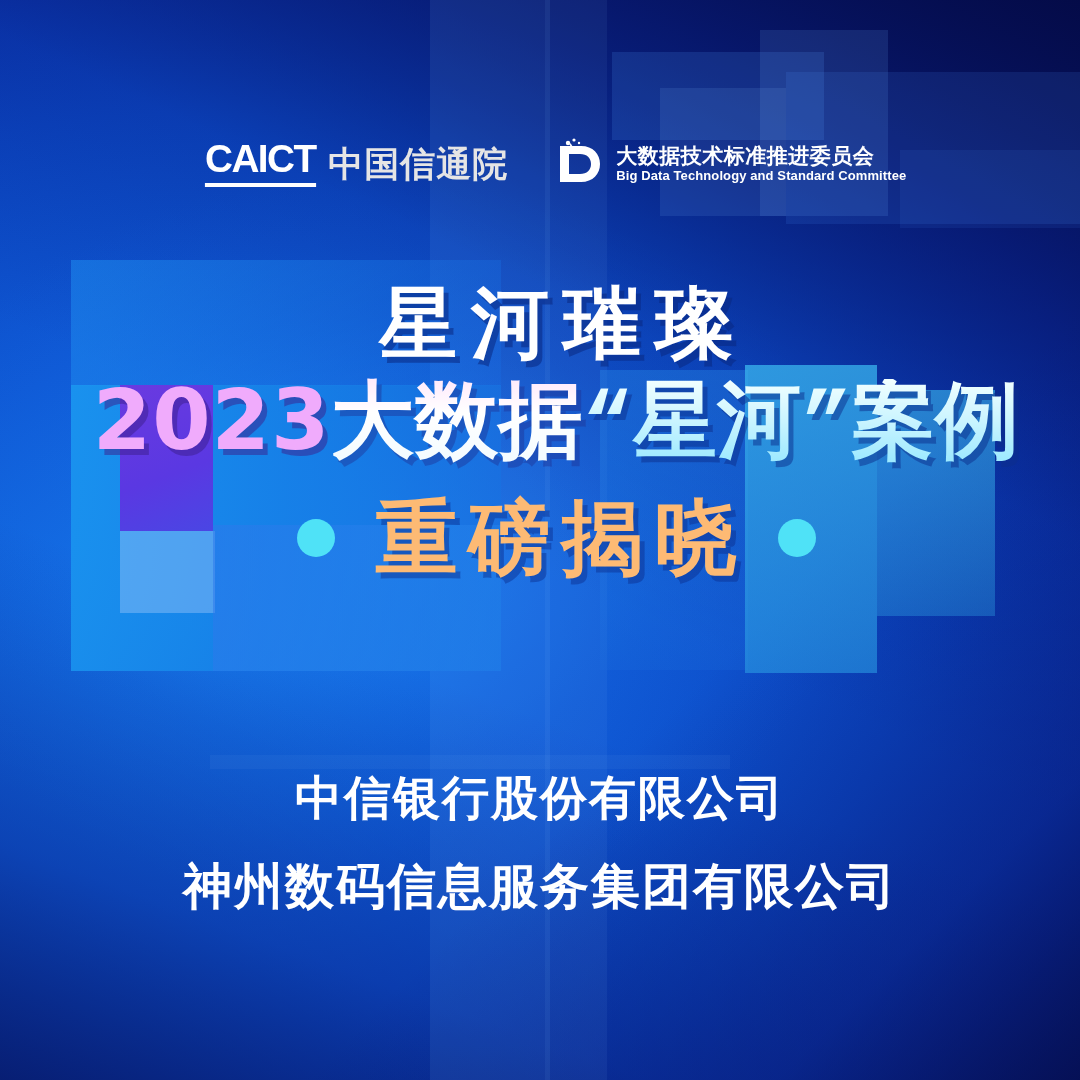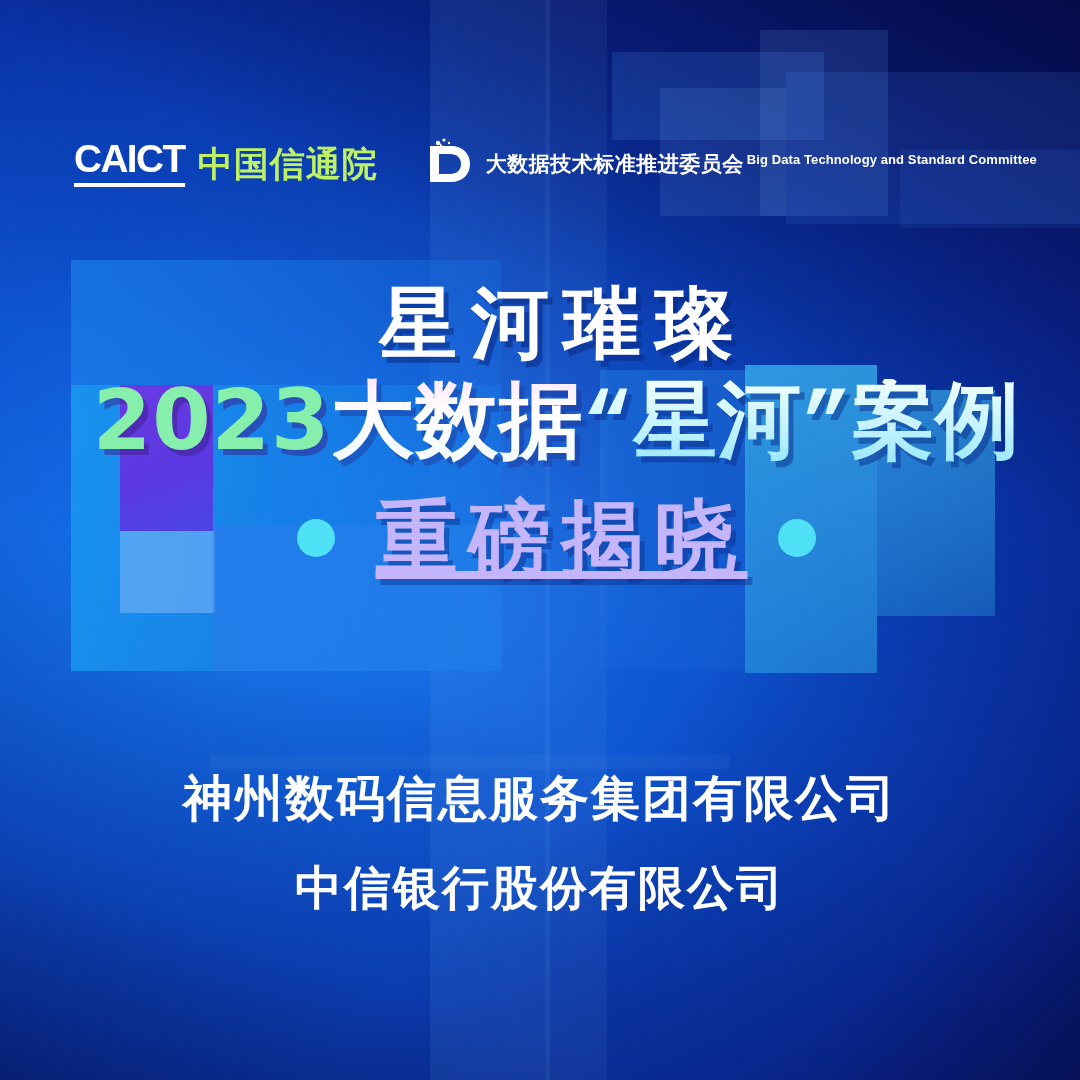--- a/index.html
+++ b/index.html
@@ -85,27 +85,27 @@
   .logo-caict { display: flex; align-items: center; gap: 14px; }
   .caict-mark {
     font-size: 38px; font-weight: 700; color: #ffffff;
     letter-spacing: -1.5px; line-height: 1;
     border-bottom: 4px solid #ffffff; padding-bottom: 5px;
     font-family: "Liberation Sans", sans-serif;
     font-stretch: condensed;
     transform: scaleX(1.02);
   }
   .caict-cn {
-    font-size: 35px; font-weight: 700; color: #bef264;
+    font-size: 35px; font-weight: 700; color: #e5e5e5;
     letter-spacing: 1px; line-height: 1;
     font-family: "Liberation Sans", "DejaVu Sans", sans-serif;
   }
   .logo-bdtsc { display: flex; align-items: center; gap: 12px; }
   .bdtsc-mark { width: 50px; height: 54px; position: relative; }
-  .bdtsc-text { display: flex; flex-direction: row; gap: 3px; }
+  .bdtsc-text { display: flex; flex-direction: column; gap: 3px; }
   .bdtsc-cn {
     font-size: 21px; font-weight: 700; color: #ffffff;
     letter-spacing: 0.5px; line-height: 1;
   }
   .bdtsc-en {
     font-size: 13px; font-weight: 700; color: #ffffff;
     letter-spacing: 0.1px; line-height: 1;
     font-family: "Liberation Sans", sans-serif;
   }
 
@@ -121,21 +121,21 @@
   }
 
   .line2 {
     text-align: center;
     margin-top: 14px;
     font-size: 84px; font-weight: 700;
     letter-spacing: 0px; line-height: 1.05;
     white-space: nowrap;
   }
   .y2023 {
-    color: #86efac;
+    color: #f0abfc;
     letter-spacing: 1px;
     text-shadow: 5px 6px 0 rgba(60,30,140,0.50);
     font-family: "DejaVu Sans", "Liberation Sans", sans-serif;
   }
   .cn-a {
     color: #ffffff;
     background: linear-gradient(180deg, #ffe6fb 0%, #ffffff 42%, #f2fbff 100%);
     -webkit-background-clip: text; background-clip: text;
     -webkit-text-fill-color: transparent; color: transparent;
     text-shadow: none;
@@ -152,25 +152,24 @@
 
   .line3 {
     margin-top: 26px;
     display: flex; align-items: center; justify-content: center; gap: 30px;
   }
   .dot {
     width: 38px; height: 38px; border-radius: 50%;
     background: #4fe2f7; flex: none;
   }
   .line3-text {
-    font-size: 82px; font-weight: 700; color: #c4b5fd;
+    font-size: 82px; font-weight: 700; color: #fdba74;
     letter-spacing: 11px; line-height: 1;
     text-shadow: 5px 6px 0 rgba(10,45,140,0.45);
     padding-left: 11px;
-    text-decoration: underline;
   }
 
   
   .winners {
     position: absolute; left: 0; top: 772px; width: 1080px;
     display: flex; flex-direction: column; align-items: center; gap: 36px;
   }
   .winner {
     position: relative;
     font-size: 47px; font-weight: 700; color: #ffffff;
@@ -255,17 +254,17 @@
 
     <div class="line3">
       <span class="dot"></span>
       <span class="line3-text">重磅揭晓</span>
       <span class="dot"></span>
     </div>
 
   </div>
 
   <div class="winners">
+    <div class="winner winner-1">中信银行股份有限公司</div>
     <div class="winner winner-2">神州数码信息服务集团有限公司</div>
-    <div class="winner winner-1">中信银行股份有限公司</div>
   </div>
 
 </div>
 
 </body></html>

